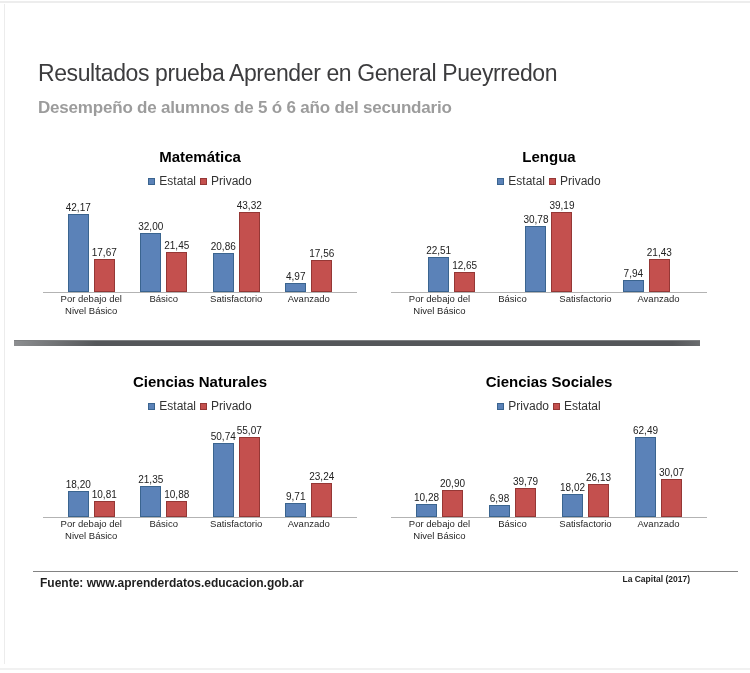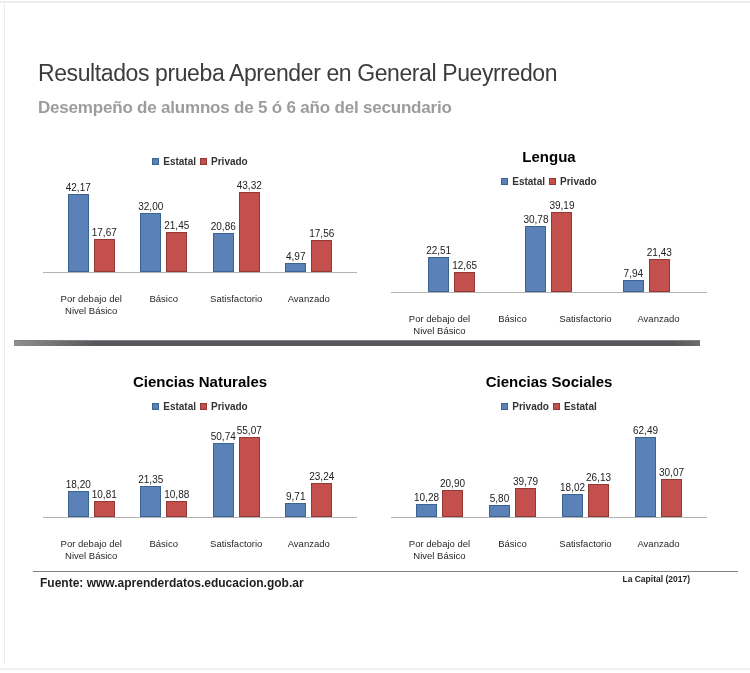--- a/index.html
+++ b/index.html
@@ -24,39 +24,39 @@
 
   .chart { position:absolute; width:330px; }
   .chart.tl { left:35px;  top:148px; }
   .chart.tr { left:383px; top:148px; width:332px; }
   .chart.bl { left:35px;  top:373px; }
   .chart.br { left:383px; top:373px; width:332px; }
 
   .chart-title { text-align:center; font-size:15px; font-weight:bold; color:#000; height:20px; }
   .chart-legend {
     display:flex; justify-content:center; align-items:center; gap:4px;
-    margin-top:7px; height:12px; font-size:10px; color:#333;font-weight:bold;
+    margin-top:7px; height:12px; font-size:12px; color:#333;
   }
   .legend-item { display:flex; align-items:center; }
   .legend-swatch { width:7px; height:7px; display:inline-block; margin-right:4px; }
 
   .chart-plot {
     position:relative; height:103px; margin:3px 8px 0 8px; padding:0 12px;
     border-bottom:1px solid #b3b3b3; display:flex;
   }
   .bar-group { flex:1; display:flex; align-items:flex-end; justify-content:center; gap:5px; }
   .bar-col { display:flex; flex-direction:column; align-items:center; width:21px; }
   .bar-value { font-size:10px; color:#212121; margin-bottom:1px; white-space:nowrap; }
   .bar { width:21px; }
   .bar.blue { background:#5b82b8; border:1px solid #3a648f; }
   .bar.red  { background:#c4504e; border:1px solid #953735; }
   .legend-swatch.blue { background:#5b82b8; border:1px solid #3a648f; }
   .legend-swatch.red  { background:#c4504e; border:1px solid #953735; }
 
-  .cat-labels { display:flex; margin:20px 8px 0 8px; padding:0 12px; }
+  .cat-labels { display:flex; margin:0 8px 0 8px; padding:0 12px; }
   .cat-label {
     flex:1; text-align:center; font-size:9.5px; color:#262626; line-height:1.3;
     padding:0 2px;
   }
 
   .separator-bar {
     position:absolute; left:14px; top:340px; width:686px; height:6px;
     background:linear-gradient(to right,#8d8f91,#55575a 12%,#55575a 96%,#6a6c6e);
     border-top:1px solid #7e8082;
   }
@@ -74,20 +74,21 @@
 
 <div class="canvas">
   <div class="edge-top"></div>
   <div class="edge-left"></div>
   <div class="edge-bottom"></div>
 
   <h1 class="page-title">Resultados prueba Aprender en General Pueyrredon</h1>
   <h2 class="page-subtitle">Desempeño de alumnos de 5 ó 6 año del secundario</h2>
 
   <div class="chart tl">
+      <div class="chart-title">Matemática</div>
       <div class="chart-legend">
         <span class="legend-item">
           <span class="legend-swatch blue"></span>
           <span>Estatal</span>
         </span>
         <span class="legend-item">
           <span class="legend-swatch red"></span>
           <span>Privado</span>
         </span>
       </div>
@@ -270,21 +271,21 @@
             <span class="bar-value">10,28</span>
             <div class="bar blue" style="height: 13px;"></div>
           </div>
           <div class="bar-col">
             <span class="bar-value">20,90</span>
             <div class="bar red" style="height: 27px;"></div>
           </div>
         </div>
         <div class="bar-group">
           <div class="bar-col">
-            <span class="bar-value">5,80</span>
+            <span class="bar-value">6,98</span>
             <div class="bar blue" style="height: 12px;"></div>
           </div>
           <div class="bar-col">
             <span class="bar-value">39,79</span>
             <div class="bar red" style="height: 29px;"></div>
           </div>
         </div>
         <div class="bar-group">
           <div class="bar-col">
             <span class="bar-value">18,02</span>

